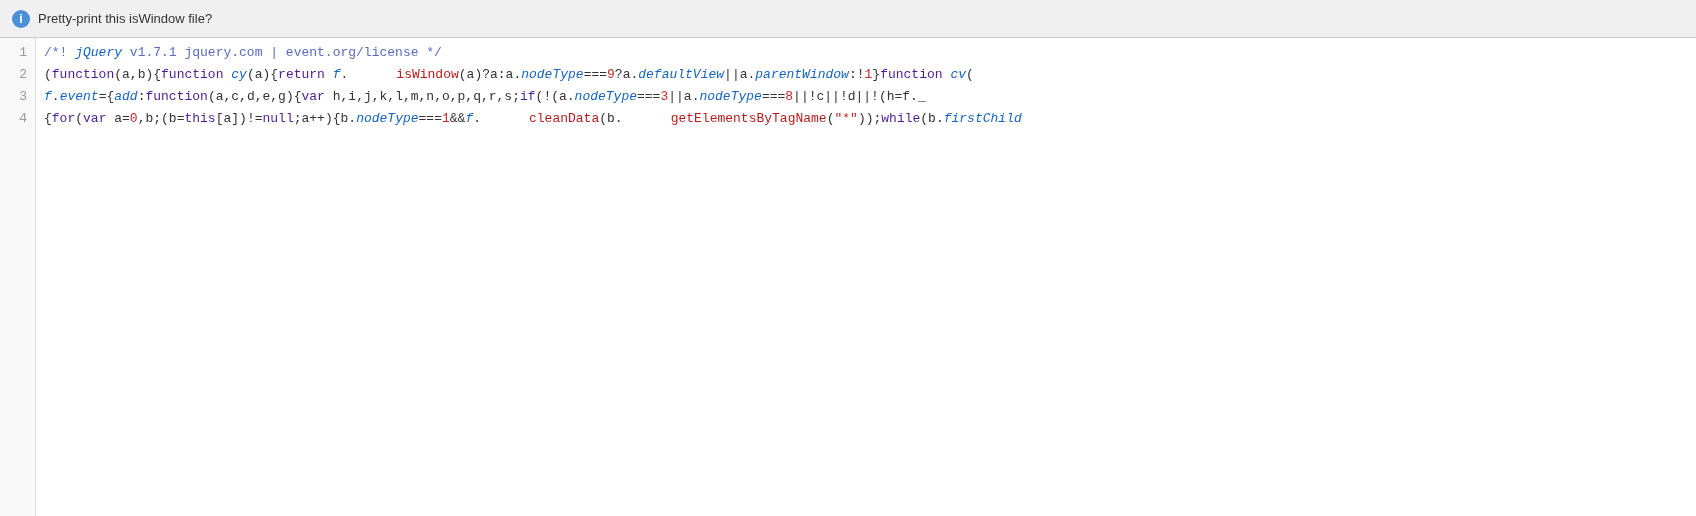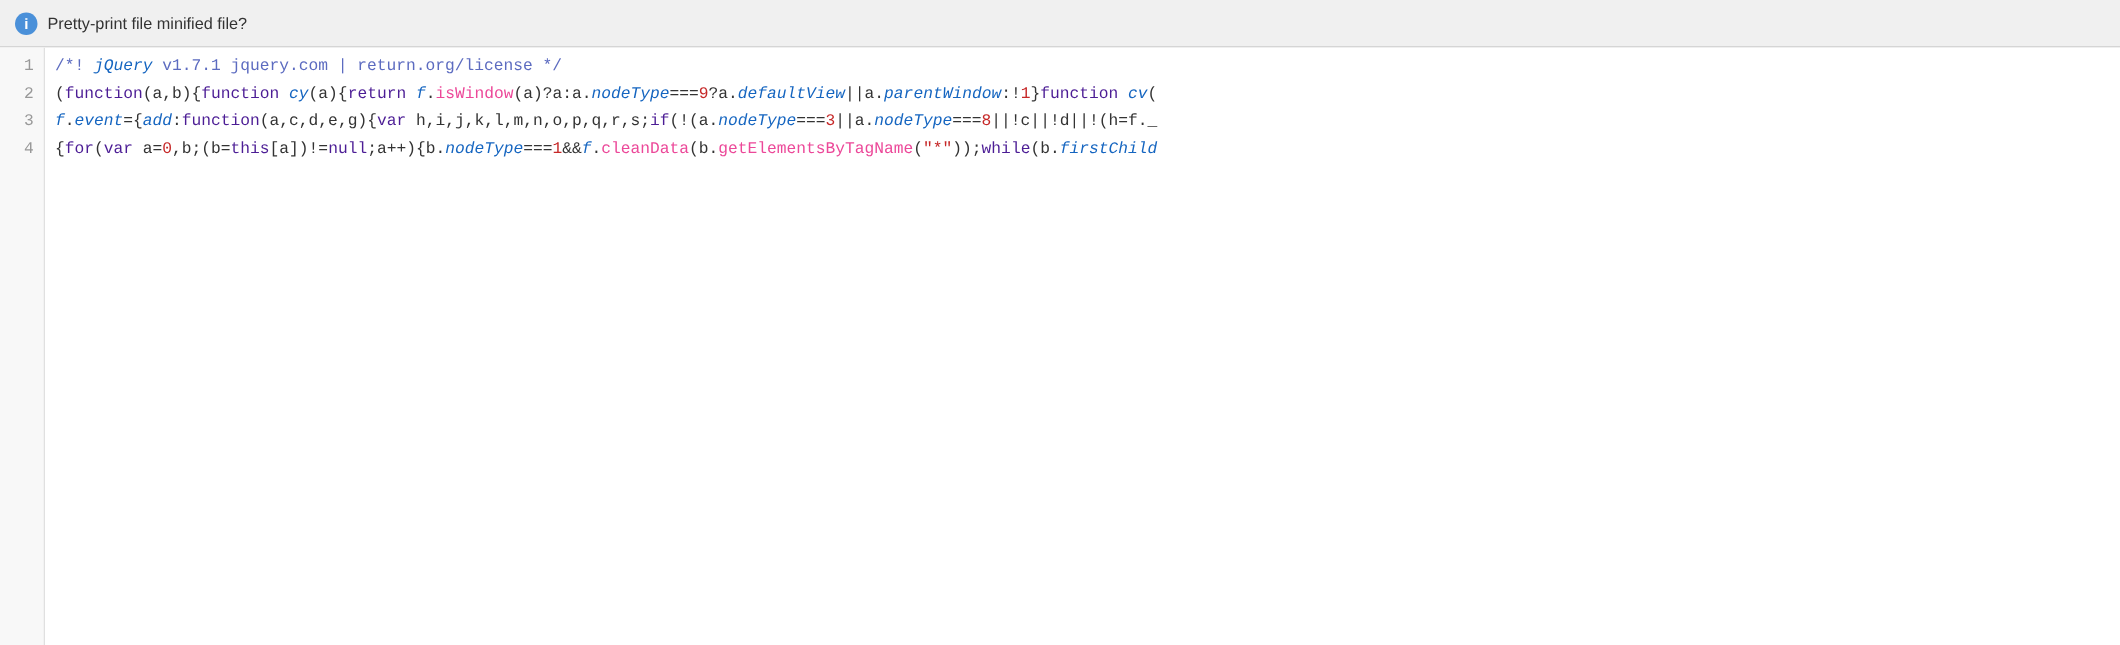--- a/index.html
+++ b/index.html
@@ -85,45 +85,45 @@
       color: #333;
     }
 
     
     .kw-comment { color: #5c6bc0; } 
     .kw-keyword { color: #4c1d95; } 
     .kw-name { color: #1565c0; font-style: italic; }    
     .kw-string { color: #c62828; }  
     .kw-number { color: #c62828; }  
     .kw-plain { color: #333; }
-    .kw-method { color: #ec4899; }
+    .kw-method { color: #b91c1c; margin-left: 48px; }
   </style>
 </head>
 <body>
 
 <div class="top-bar">
   <div class="info-icon">
     <span>i</span>
   </div>
-  <span class="top-bar-text">Pretty-print file minified file?</span>
+  <span class="top-bar-text">Pretty-print this isWindow file?</span>
 </div>
 
 <div class="code-area">
 
   <div class="line-numbers">
     <div class="line-number">1</div>
     <div class="line-number">2</div>
     <div class="line-number">3</div>
     <div class="line-number">4</div>
   </div>
 
   <div class="code-content">
 
     <div class="code-line">
-      <span class="kw-comment">/*! </span><span class="kw-name">jQuery</span><span class="kw-comment"> v1.7.1 jquery.com | return.org/license */</span>
+      <span class="kw-comment">/*! </span><span class="kw-name">jQuery</span><span class="kw-comment"> v1.7.1 jquery.com | event.org/license */</span>
     </div>
 
     <div class="code-line">
       <span class="kw-plain">(</span><span class="kw-keyword">function</span><span class="kw-plain">(a,b){</span><span class="kw-keyword">function</span><span class="kw-plain"> </span><span class="kw-name">cy</span><span class="kw-plain">(a){</span><span class="kw-keyword">return</span><span class="kw-plain"> </span><span class="kw-name">f</span><span class="kw-plain">.</span><span class="kw-method">isWindow</span><span class="kw-plain">(a)?a:a.</span><span class="kw-name">nodeType</span><span class="kw-plain">===</span><span class="kw-number">9</span><span class="kw-plain">?a.</span><span class="kw-name">defaultView</span><span class="kw-plain">||a.</span><span class="kw-name">parentWindow</span><span class="kw-plain">:!</span><span class="kw-number">1</span><span class="kw-plain">}</span><span class="kw-keyword">function</span><span class="kw-plain"> </span><span class="kw-name">cv</span><span class="kw-plain">(</span>
     </div>
 
     <div class="code-line">
       <span class="kw-name">f</span><span class="kw-plain">.</span><span class="kw-name">event</span><span class="kw-plain">={</span><span class="kw-name">add</span><span class="kw-plain">:</span><span class="kw-keyword">function</span><span class="kw-plain">(a,c,d,e,g){</span><span class="kw-keyword">var</span><span class="kw-plain"> h,i,j,k,l,m,n,o,p,q,r,s;</span><span class="kw-keyword">if</span><span class="kw-plain">(!(a.</span><span class="kw-name">nodeType</span><span class="kw-plain">===</span><span class="kw-number">3</span><span class="kw-plain">||a.</span><span class="kw-name">nodeType</span><span class="kw-plain">===</span><span class="kw-number">8</span><span class="kw-plain">||!c||!d||!(h=f._</span>
     </div>
 

